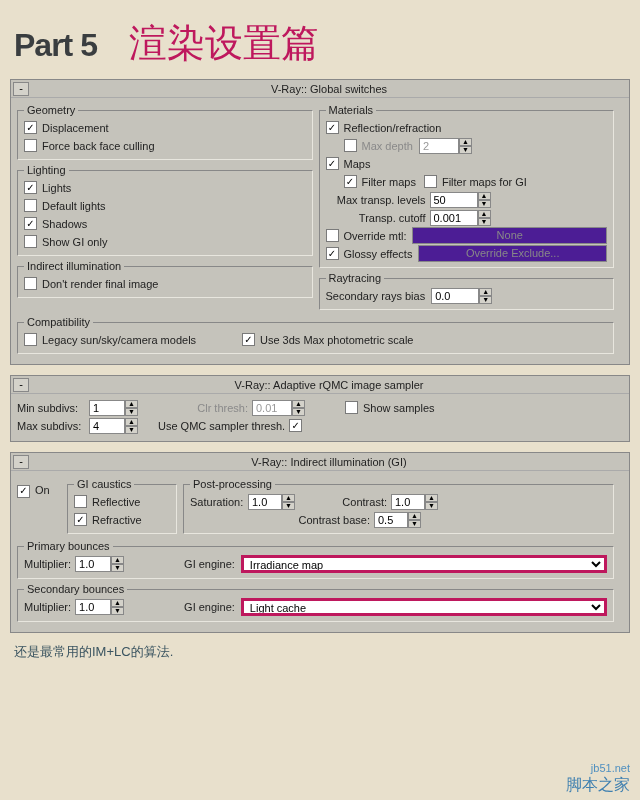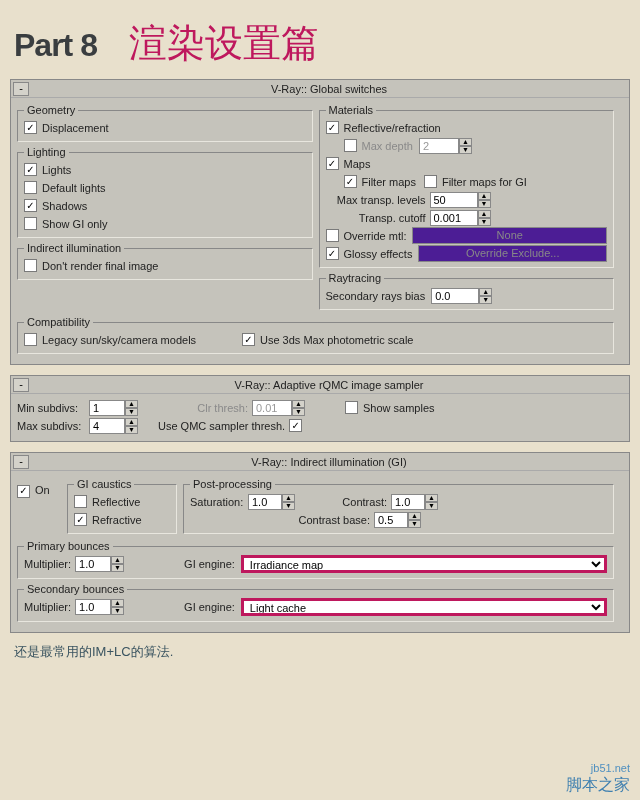--- a/index.html
+++ b/index.html
@@ -27,38 +27,42 @@
 .cols { display: flex; gap: 6px; }
 .col { flex: 1; }
 .caption { margin: 8px 14px; color: #3a5460; font-size: 13px; }
 .watermark { position: absolute; bottom: 6px; right: 10px; text-align: right; color: #5090c0; font-size: 11px; line-height: 1.2; }
 select.combo { height: 18px; border: 3px solid #be185d; background: #fff; padding: 0 2px; }
 </style>
 </head>
 <body>
 
 <div class="header">
-  <span class="part">Part 8</span>
+  <span class="part">Part 5</span>
   <span class="title">渲染设置篇</span>
 </div>
 
 <div class="panel-wrap">
   <div class="rollout-hdr">
     <div class="rollout-btn">-</div>
     <div class="rollout-title">V-Ray:: Global switches</div>
   </div>
   <div class="rollout-body">
     <div class="cols">
       <div class="col">
         <fieldset>
           <legend>Geometry</legend>
           <div class="row">
               <span class="cb on"></span>
               <span class="lbl">Displacement</span>
             </div>
+          <div class="row">
+              <span class="cb"></span>
+              <span class="lbl">Force back face culling</span>
+            </div>
         </fieldset>
         <fieldset>
           <legend>Lighting</legend>
           <div class="row">
               <span class="cb on"></span>
               <span class="lbl">Lights</span>
             </div>
           <div class="row">
               <span class="cb"></span>
               <span class="lbl">Default lights</span>
@@ -78,21 +82,21 @@
               <span class="cb"></span>
               <span class="lbl">Don't render final image</span>
             </div>
         </fieldset>
       </div>
       <div class="col">
         <fieldset>
           <legend>Materials</legend>
           <div class="row">
               <span class="cb on"></span>
-              <span class="lbl">Reflective/refraction</span>
+              <span class="lbl">Reflection/refraction</span>
             </div>
           <div class="row" style="padding-left:18px">
               <span class="cb"></span>
               <span class="lbl dim">Max depth</span>
             <span class="spin" style="margin-left:6px">
                 <input class="spin-in" style="width: 40px; color: rgb(153, 153, 153);" value="2">
                 <span class="spin-bt">
                   <div>▲</div>
                   <div>▼</div>
                 </span>

